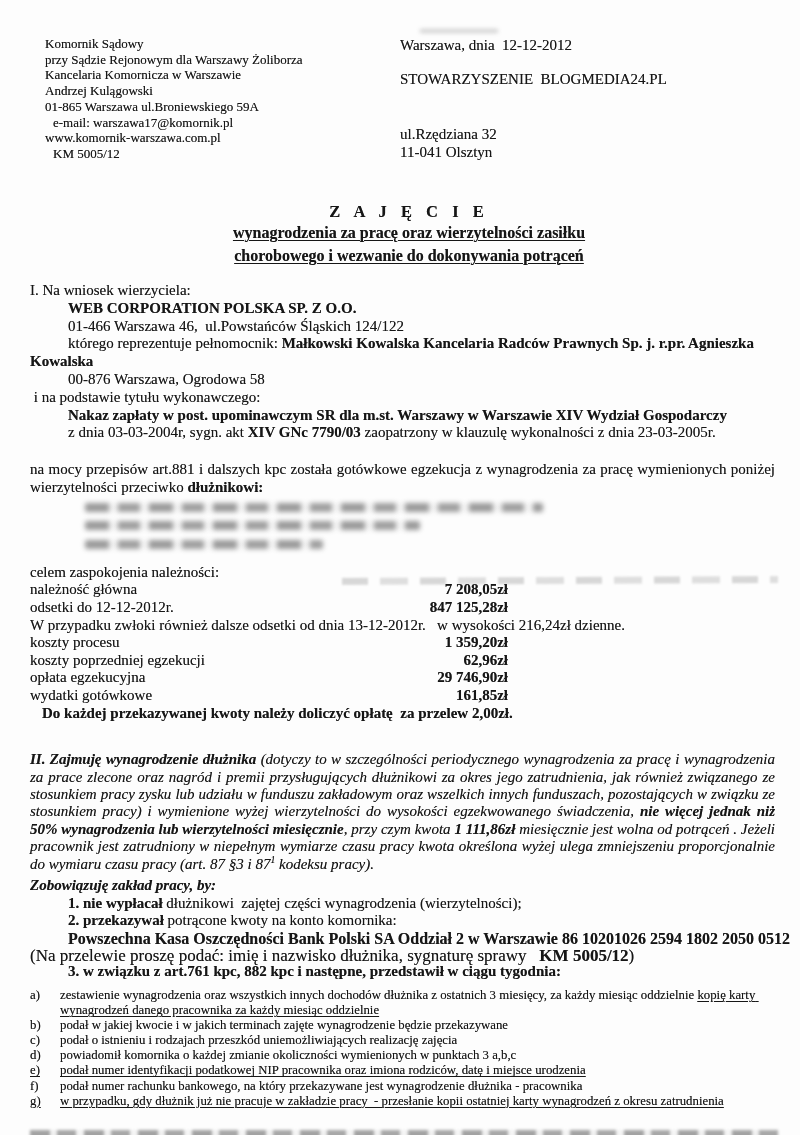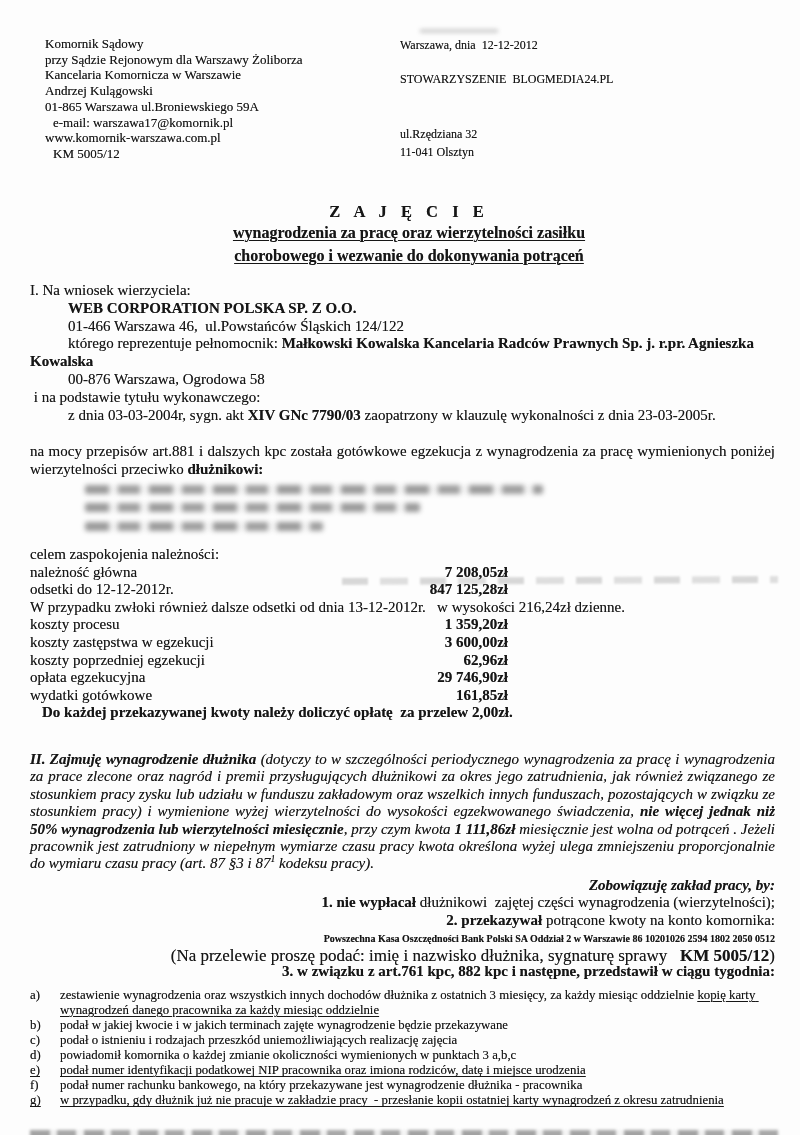--- a/index.html
+++ b/index.html
@@ -13,21 +13,21 @@
     text-shadow:0 0 .45px rgba(20,20,20,.55);
   }
   .pre{white-space:pre-wrap;}
   .b{font-weight:bold;}
   .u{text-decoration:underline;text-decoration-thickness:1.3px;text-underline-offset:2px;}
   sup{font-size:.65em;vertical-align:super;line-height:0;}
 
   
   .hdr-left{position:absolute;left:45px;top:36px;font-size:13px;line-height:15.7px;}
   .hdr-left .ind{padding-left:8px;}
-  .hdr-right{position:absolute;left:400px;top:36px;font-size:12px;line-height:18px;}
+  .hdr-right{position:absolute;left:400px;top:36px;font-size:15px;line-height:18px;}
   .hdr-right .date{margin-bottom:16px;}
   .hdr-right .addressee{margin-bottom:37px;}
 
   
   .title-block{padding-top:202px;text-align:center;padding-left:18px;}
   .title-main{font-weight:bold;font-size:16.5px;letter-spacing:5px;line-height:20px;}
   .title-sub{font-weight:bold;font-size:16px;line-height:22.5px;}
 
   
   .body{padding:15px 25px 0 30px;font-size:15px;line-height:17.8px;}
@@ -40,23 +40,23 @@
   .rbar{height:9px;margin-bottom:9.5px;border-radius:2px;
     filter:blur(2.4px);opacity:.6;
     background:repeating-linear-gradient(90deg,#585858 0 24px,rgba(90,90,90,.12) 24px 33px,#606060 33px 55px,rgba(90,90,90,.1) 55px 64px);}
 
   .claims{margin-top:15px;line-height:17.6px;}
   .crow{display:flex;justify-content:space-between;width:478px;gap:12px;}
   .crow .amt{font-weight:bold;white-space:pre-wrap;}
   .fee-note{font-weight:bold;padding-left:12px;white-space:pre-wrap;}
 
   .sec2{margin-top:29px;font-style:italic;text-align:justify;line-height:17.4px;white-space:pre-wrap;}
-  .oblig{margin-top:4px;line-height:17.7px;text-align:right;}
+  .oblig{margin-top:4px;line-height:17.7px;}
   .oblig-head{font-weight:bold;font-style:italic;}
-  .bank-line{font-weight:bold;font-size:10px;white-space:nowrap;padding-left:38px;}
+  .bank-line{font-weight:bold;font-size:16px;white-space:nowrap;padding-left:38px;}
   .small-note{font-size:17px;line-height:15.5px;white-space:pre-wrap;}
 
   .reqs{margin-top:7px;font-size:12.8px;line-height:15.1px;}
   .req{display:flex;}
   .req .ltr{flex:none;width:30px;}
   .req .txt{flex:1;text-align:left;white-space:pre-wrap;}
 
   
   .smudge{position:absolute;left:420px;top:29px;width:78px;height:4px;background:#9a9a9a;filter:blur(2px);opacity:.45;}
   .squiggle{position:absolute;left:330px;top:577px;width:448px;height:7px;opacity:.26;filter:blur(1.1px);transform:rotate(-.25deg);
@@ -98,20 +98,21 @@
   <div class="body">
 
     <div class="sec1">
       <div class="line">I. Na wniosek wierzyciela:</div>
       <div class="line ind1 b">WEB CORPORATION POLSKA SP. Z O.O.</div>
       <div class="line ind1">01-466 Warszawa 46,  ul.Powstańców Śląskich 124/122</div>
       <div class="line ind1"><span>którego reprezentuje pełnomocnik: </span><span class="b">Małkowski Kowalska Kancelaria Radców Prawnych Sp. j. r.pr. Agnieszka</span></div>
       <div class="line b">Kowalska</div>
       <div class="line ind1">00-876 Warszawa, Ogrodowa 58</div>
       <div class="line"> i na podstawie tytułu wykonawczego:</div>
+      <div class="line ind1 b">Nakaz zapłaty w post. upominawczym SR dla m.st. Warszawy w Warszawie XIV Wydział Gospodarczy</div>
       <div class="line ind1"><span>z dnia 03-03-2004r, sygn. akt </span><span class="b">XIV GNc 7790/03</span><span> zaopatrzony w klauzulę wykonalności z dnia 23-03-2005r.</span></div>
     </div>
 
     <div class="namocy"><span>na mocy przepisów art.881 i dalszych kpc została gotówkowe egzekucja z wynagrodzenia za pracę wymienionych poniżej wierzytelności przeciwko </span><span class="b">dłużnikowi:</span></div>
 
     <div class="redaction">
       <div class="rbar" style="width:458px;"></div>
       <div class="rbar" style="width:335px;"></div>
       <div class="rbar" style="width:238px;"></div>
     </div>
@@ -123,24 +124,20 @@
           <span class="amt">7 208,05zł</span>
         </div>
       <div class="crow">
           <span>odsetki do 12-12-2012r.</span>
           <span class="amt">847 125,28zł</span>
         </div>
       <div class="pre">W przypadku zwłoki również dalsze odsetki od dnia 13-12-2012r.   w wysokości 216,24zł dzienne.</div>
       <div class="crow">
           <span>koszty procesu</span>
           <span class="amt">1 359,20zł</span>
-        </div>
-      <div class="crow">
-          <span>koszty zastępstwa w egzekucji</span>
-          <span class="amt">3 600,00zł</span>
         </div>
       <div class="crow">
           <span>koszty poprzedniej egzekucji</span>
           <span class="amt">62,96zł</span>
         </div>
       <div class="crow">
           <span>opłata egzekucyjna</span>
           <span class="amt">29 746,90zł</span>
         </div>
       <div class="crow">

